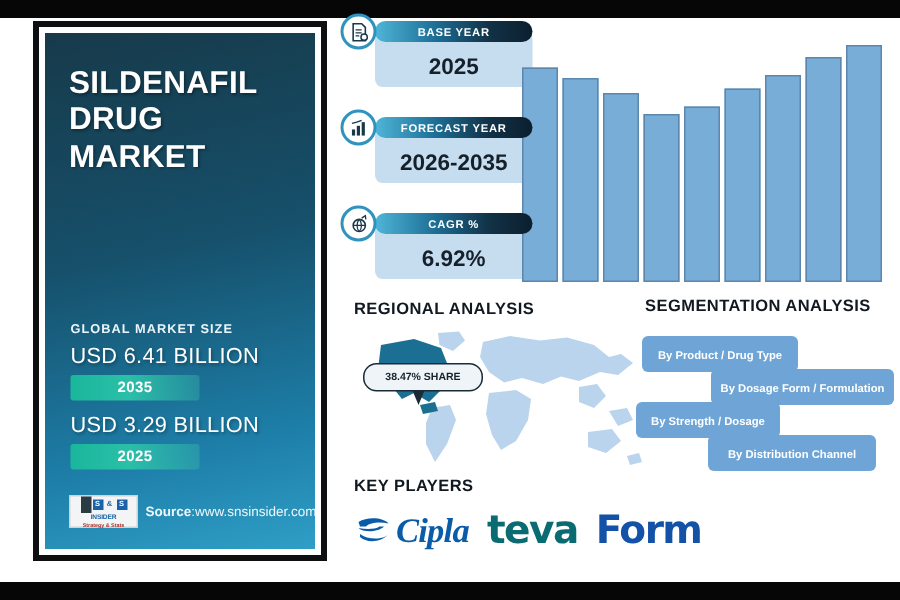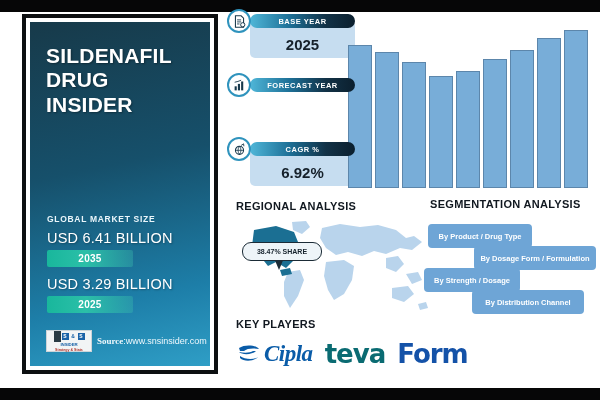--- a/index.html
+++ b/index.html
@@ -37,21 +37,21 @@
   .src-row{position:absolute;left:16px;bottom:14px;display:flex;align-items:center;gap:5px;}
   .logo{width:46px;height:22px;background:#f2f4f5;border:1px solid #cdd4d8;display:flex;
     flex-direction:column;align-items:center;justify-content:center;box-sizing:border-box;}
   .logo-top{display:flex;align-items:center;gap:1px;}
   .logo-fig{width:7px;height:11px;background:#2a3b44;}
   .logo-sq{background:#1b63a8;color:#fff;font-size:5px;font-weight:bold;width:7px;height:7px;
     display:flex;align-items:center;justify-content:center;line-height:1;}
   .logo-wordmark{font-size:4.4px;font-weight:bold;color:#1b63a8;letter-spacing:-.1px;}
   .logo-tag{font-size:3.6px;color:#b0342c;font-weight:bold;margin-top:1px;}
   .src-text{font-size:9px;color:#eef8fc;white-space:nowrap;}
-  .src-text b{font-weight:bold;font-family:Liberation Serif, serif;}
+  .src-text b{font-weight:bold;}
 
   
   .pill{position:absolute;left:250px;width:105px;}
   .pill .head{height:14px;border-radius:8px;
     background:linear-gradient(90deg,#4fb6d8 0%,#1d6f96 38%,#123247 72%,#0b1f2e 100%);
     color:#fff;font-size:7.5px;font-weight:bold;letter-spacing:.5px;
     display:flex;align-items:center;justify-content:center;position:relative;z-index:2;}
   .pill .body{margin-top:-7px;height:37px;border-radius:5px;background:#c6ddf0;
     display:flex;align-items:flex-end;justify-content:center;padding-bottom:5px;
     box-sizing:border-box;color:#15202a;font-size:15px;font-weight:bold;}
@@ -104,21 +104,21 @@
   <div class="bar-top"></div>
   <div class="canvas"></div>
   <div class="bar-bottom"></div>
 
   <div class="left-outer"></div>
   <div class="left-frame"></div>
   <div class="left-panel">
 
     <div class="title">
       <div>SILDENAFIL</div>
-      <div>DRUG INSIDER</div>
+      <div>DRUG MARKET</div>
     </div>
 
     <div class="gms-label">GLOBAL MARKET SIZE</div>
 
     <div class="msize a">USD 6.41 BILLION</div>
     <div class="yr-chip a">2035</div>
 
     <div class="msize b">USD 3.29 BILLION</div>
     <div class="yr-chip b">2025</div>
 
@@ -154,20 +154,21 @@
   <div class="pill" style="top:78px;">
     <div class="pill-icon">
       <svg width="13" height="13" viewBox="0 0 16 16" aria-hidden="true">
         <rect x="2" y="9" width="2.6" height="5" fill="#17384b"></rect>
         <rect x="6" y="6" width="2.6" height="8" fill="#17384b"></rect>
         <rect x="10" y="3" width="2.6" height="11" fill="#17384b"></rect>
         <path d="M2 4l4-1 4-1.5" stroke="#17384b" stroke-width="1.1" fill="none"></path>
       </svg>
     </div>
     <div class="head">FORECAST YEAR</div>
+    <div class="body">2026-2035</div>
   </div>
 
   <div class="pill" style="top:142px;">
     <div class="pill-icon">
       <svg width="13" height="13" viewBox="0 0 16 16" aria-hidden="true">
         <circle cx="8" cy="9" r="5" fill="none" stroke="#17384b" stroke-width="1.3"></circle>
         <path d="M3 9h10M8 4c2.4 2.6 2.4 7.4 0 10M8 4C5.6 6.6 5.6 11.4 8 14" stroke="#17384b" stroke-width="1" fill="none"></path>
         <path d="M10 3l3-2 .4 3" stroke="#17384b" stroke-width="1.1" fill="none"></path>
       </svg>
     </div>

